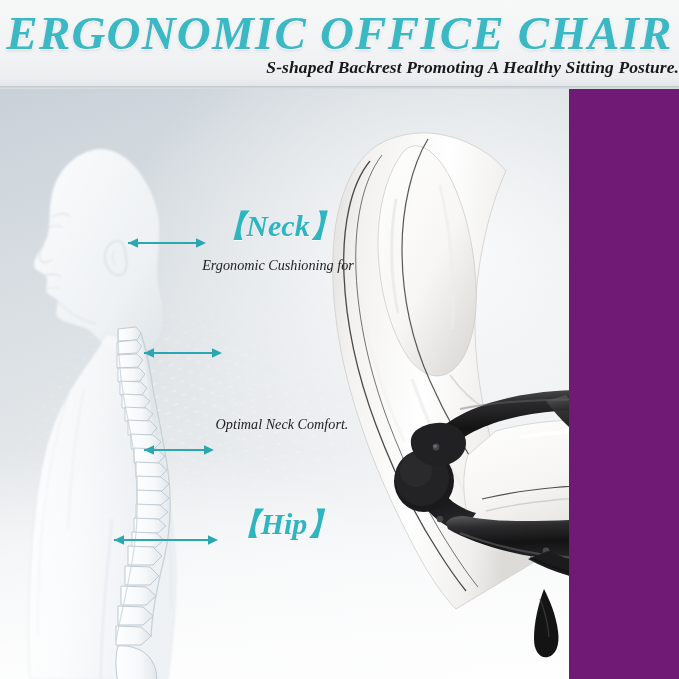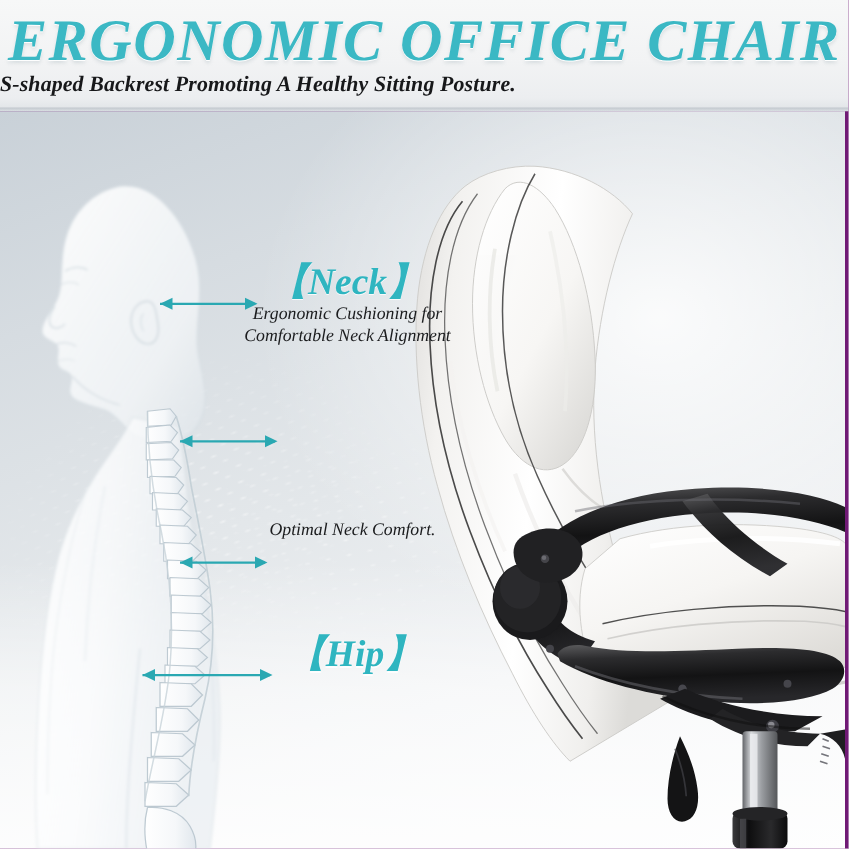--- a/index.html
+++ b/index.html
@@ -42,35 +42,35 @@
     font-size: 47px;
     letter-spacing: 1.2px;
     color: #3bb8c4;
     text-shadow: 0 1px 0 rgba(255,255,255,0.95), 0 2px 3px rgba(120,140,150,0.22);
     white-space: nowrap;
   }
   .subtitle {
     position: absolute;
     left: 0; top: 57px;
     width: 679px;
-    text-align: left;
+    text-align: right;
     font-family: "Liberation Serif", "DejaVu Serif", serif;
     font-style: italic;
     font-weight: bold;
     font-size: 17.5px;
     color: #17181a;
     letter-spacing: 0.1px;
     white-space: nowrap;
   }
 
   
   .body-area {
     position: absolute;
     left: 0; top: 89px;
-    width: 676px; height: 590px;
+    width: 569px; height: 590px;
     overflow: hidden;
     background:
       radial-gradient(ellipse 520px 420px at 78% 28%, rgba(255,255,255,0.85) 0%, rgba(255,255,255,0) 62%),
       linear-gradient(160deg, #c9d1d8 0%, #d6dce1 22%, #e3e7ea 48%, #eff1f3 72%, #f7f8f9 100%);
   }
   
   .mesh {
     position: absolute;
     left: -40px; top: 180px;
     width: 430px; height: 300px;
@@ -124,21 +124,21 @@
     line-height: 1.05;
     white-space: nowrap;
     text-shadow: 0 1px 0 rgba(255,255,255,0.8);
   }
   .callout-desc {
     font-family: "Liberation Serif", "DejaVu Serif", serif;
     font-style: italic;
     font-size: 14.2px;
     color: #1b1c1e;
     line-height: 1.32;
-    margin-top: 0;
+    margin-top: 14px;
     white-space: nowrap;
   }
   .arrow-svg { position: absolute; }
 
   
   .chair-layer {
     position: absolute;
     left: 300px; top: 0;
     width: 379px; height: 590px;
   }
@@ -444,21 +444,20 @@
     </div>
 
     <svg class="arrow-svg" style="left:118px; top:144px;" width="96" height="20" viewBox="0 0 96 20">
       <line x1="10" y1="10" x2="86" y2="10" stroke="#2aa8b2" stroke-width="1.8"></line>
       <path d="M10,10 L20,5.2 L20,14.8 Z" fill="#2aa8b2"></path>
       <path d="M88,10 L78,5.2 L78,14.8 Z" fill="#2aa8b2"></path>
     </svg>
     <div class="callout" style="left:178px; top:121px; width:200px;">
       <div class="callout-title">【Neck】</div>
       <div class="callout-desc">Ergonomic Cushioning for</div>
-      <div class="callout-desc" style="margin-top:0;">Comfortable Neck Alignment</div>
     </div>
 
     <svg class="arrow-svg" style="left:134px; top:254px;" width="96" height="20" viewBox="0 0 96 20">
       <line x1="10" y1="10" x2="86" y2="10" stroke="#2aa8b2" stroke-width="1.8"></line>
       <path d="M10,10 L20,5.2 L20,14.8 Z" fill="#2aa8b2"></path>
       <path d="M88,10 L78,5.2 L78,14.8 Z" fill="#2aa8b2"></path>
     </svg>
 
     <svg class="arrow-svg" style="left:134px; top:351px;" width="88" height="20" viewBox="0 0 88 20">
       <line x1="10" y1="10" x2="78" y2="10" stroke="#2aa8b2" stroke-width="1.8"></line>

